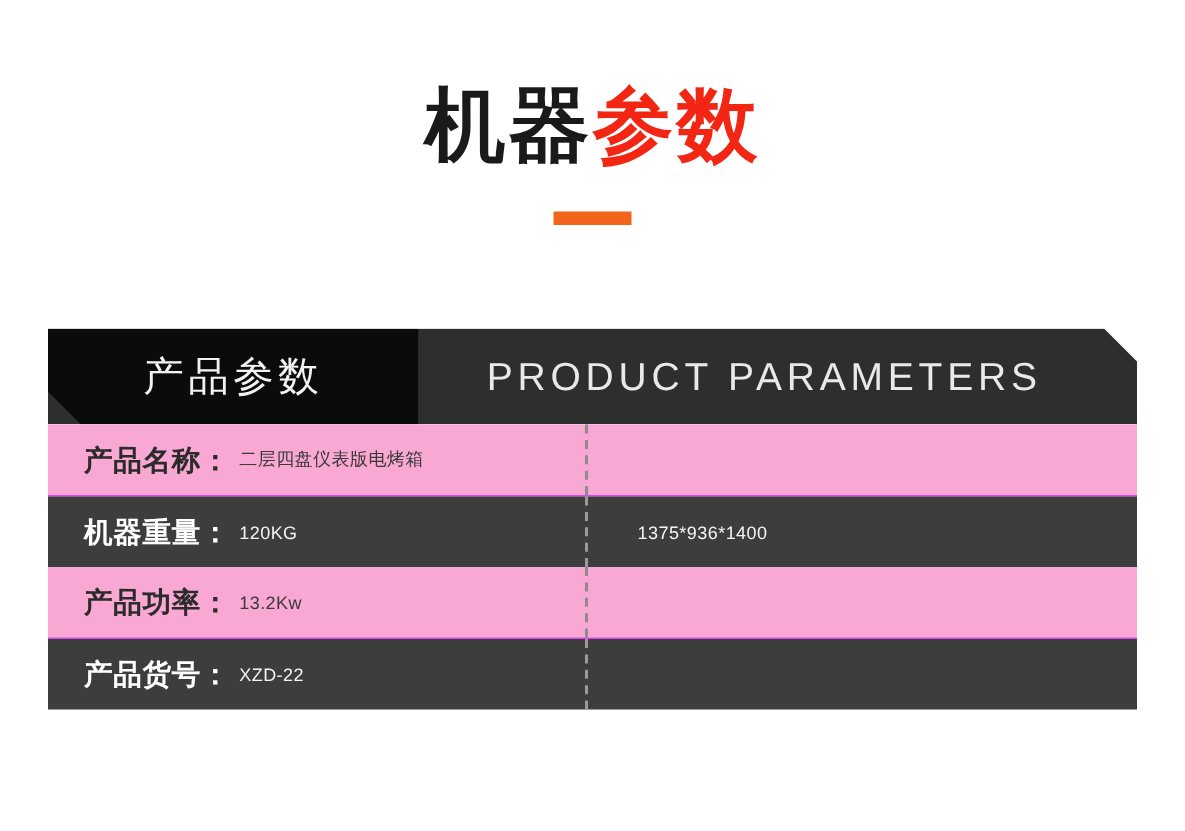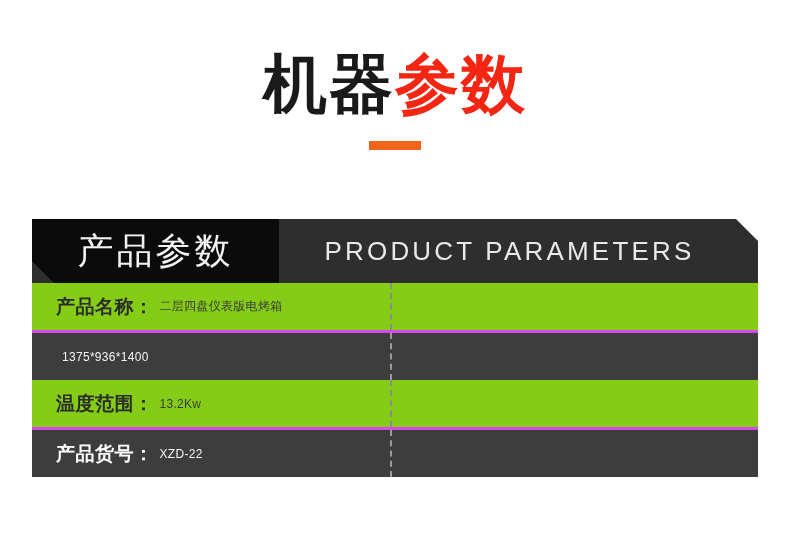--- a/index.html
+++ b/index.html
@@ -17,21 +17,21 @@
 
   
   .title-block {
     position: absolute;
     left: 0;
     top: 48px;
     width: 790px;
     text-align: center;
   }
   .title-text {
-    font-size: 64px;
+    font-size: 54px;
     font-weight: bold;
     line-height: 72px;
     letter-spacing: 2px;
     white-space: nowrap;
   }
   .title-part-a {
     color: #1a1a1a;
   }
   .title-part-b {
     color: #f22613;
@@ -64,21 +64,21 @@
     position: relative;
     width: 247px;
     background: #0b0b0b;
     display: flex;
     align-items: center;
     justify-content: center;
     clip-path: polygon(0 0, 100% 0, 100% 100%, 22px 100%, 0 calc(100% - 22px));
   }
   .header-cn-label {
     color: #f2f2f2;
-    font-size: 36px;
+    font-size: 27px;
     letter-spacing: 3px;
     font-weight: normal;
   }
   .header-en {
     flex: 1;
     display: flex;
     align-items: center;
     justify-content: center;
     padding-right: 18px;
   }
@@ -93,22 +93,22 @@
   .table-body {
     position: relative;
   }
   .row {
     position: relative;
     height: 47px;
     display: flex;
     align-items: stretch;
   }
   .row.light {
-    background: #84cc16;
-    border-bottom: 3px solid #d946ef;
+    background: #f9a8d4;
+    border-bottom: 1px solid #d946ef;
     gap: 40px;
   }
   .row.dark {
     background: #3d3d3d;
   }
   .cell {
     flex: 0 0 50%;
     display: flex;
     align-items: center;
     padding-left: 24px;
@@ -169,28 +169,32 @@
     <div class="row light">
       <div class="cell">
         <span class="cell-label">产品名称：</span>
         <span class="cell-value">二层四盘仪表版电烤箱</span>
       </div>
       <div class="center-divider"></div>
     </div>
 
     <div class="row dark">
       <div class="cell">
+        <span class="cell-label">机器重量：</span>
+        <span class="cell-value">120KG</span>
+      </div>
+      <div class="cell">
         <span class="cell-value">1375*936*1400</span>
       </div>
       <div class="center-divider"></div>
     </div>
 
     <div class="row light">
       <div class="cell">
-        <span class="cell-label">温度范围：</span>
+        <span class="cell-label">产品功率：</span>
         <span class="cell-value">13.2Kw</span>
       </div>
       <div class="center-divider"></div>
     </div>
 
     <div class="row dark">
       <div class="cell">
         <span class="cell-label">产品货号：</span>
         <span class="cell-value">XZD-22</span>
       </div>

